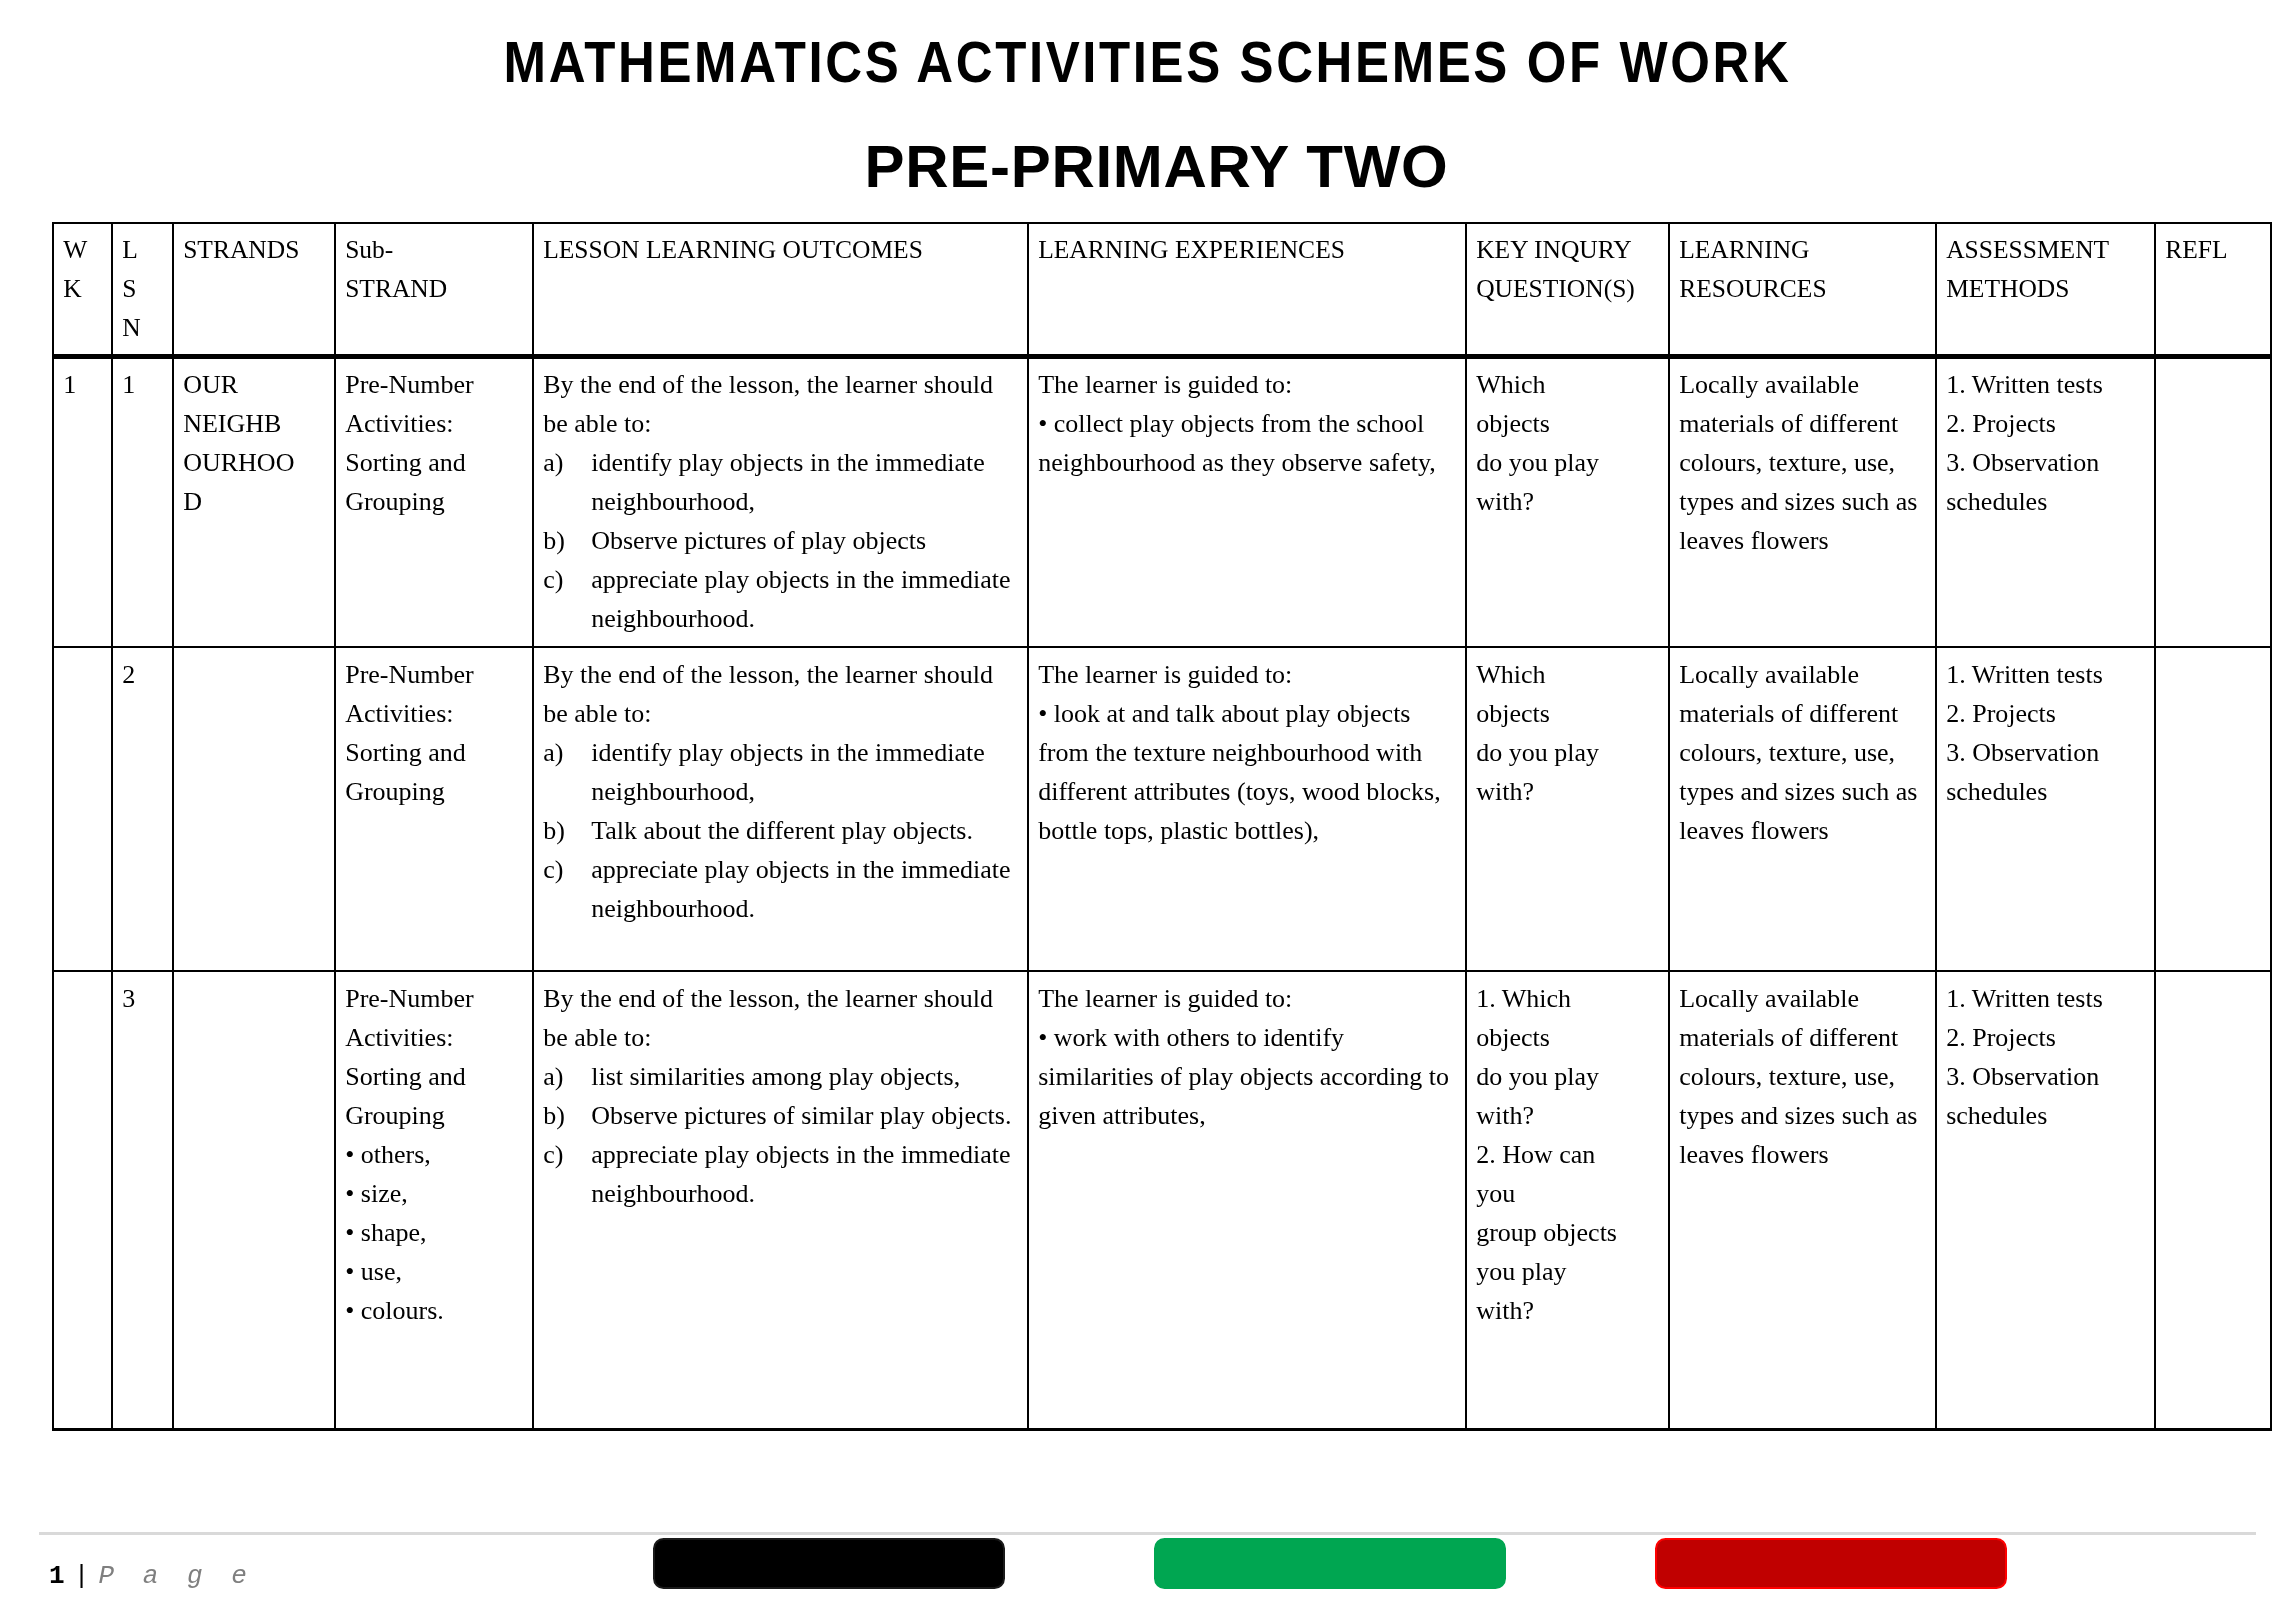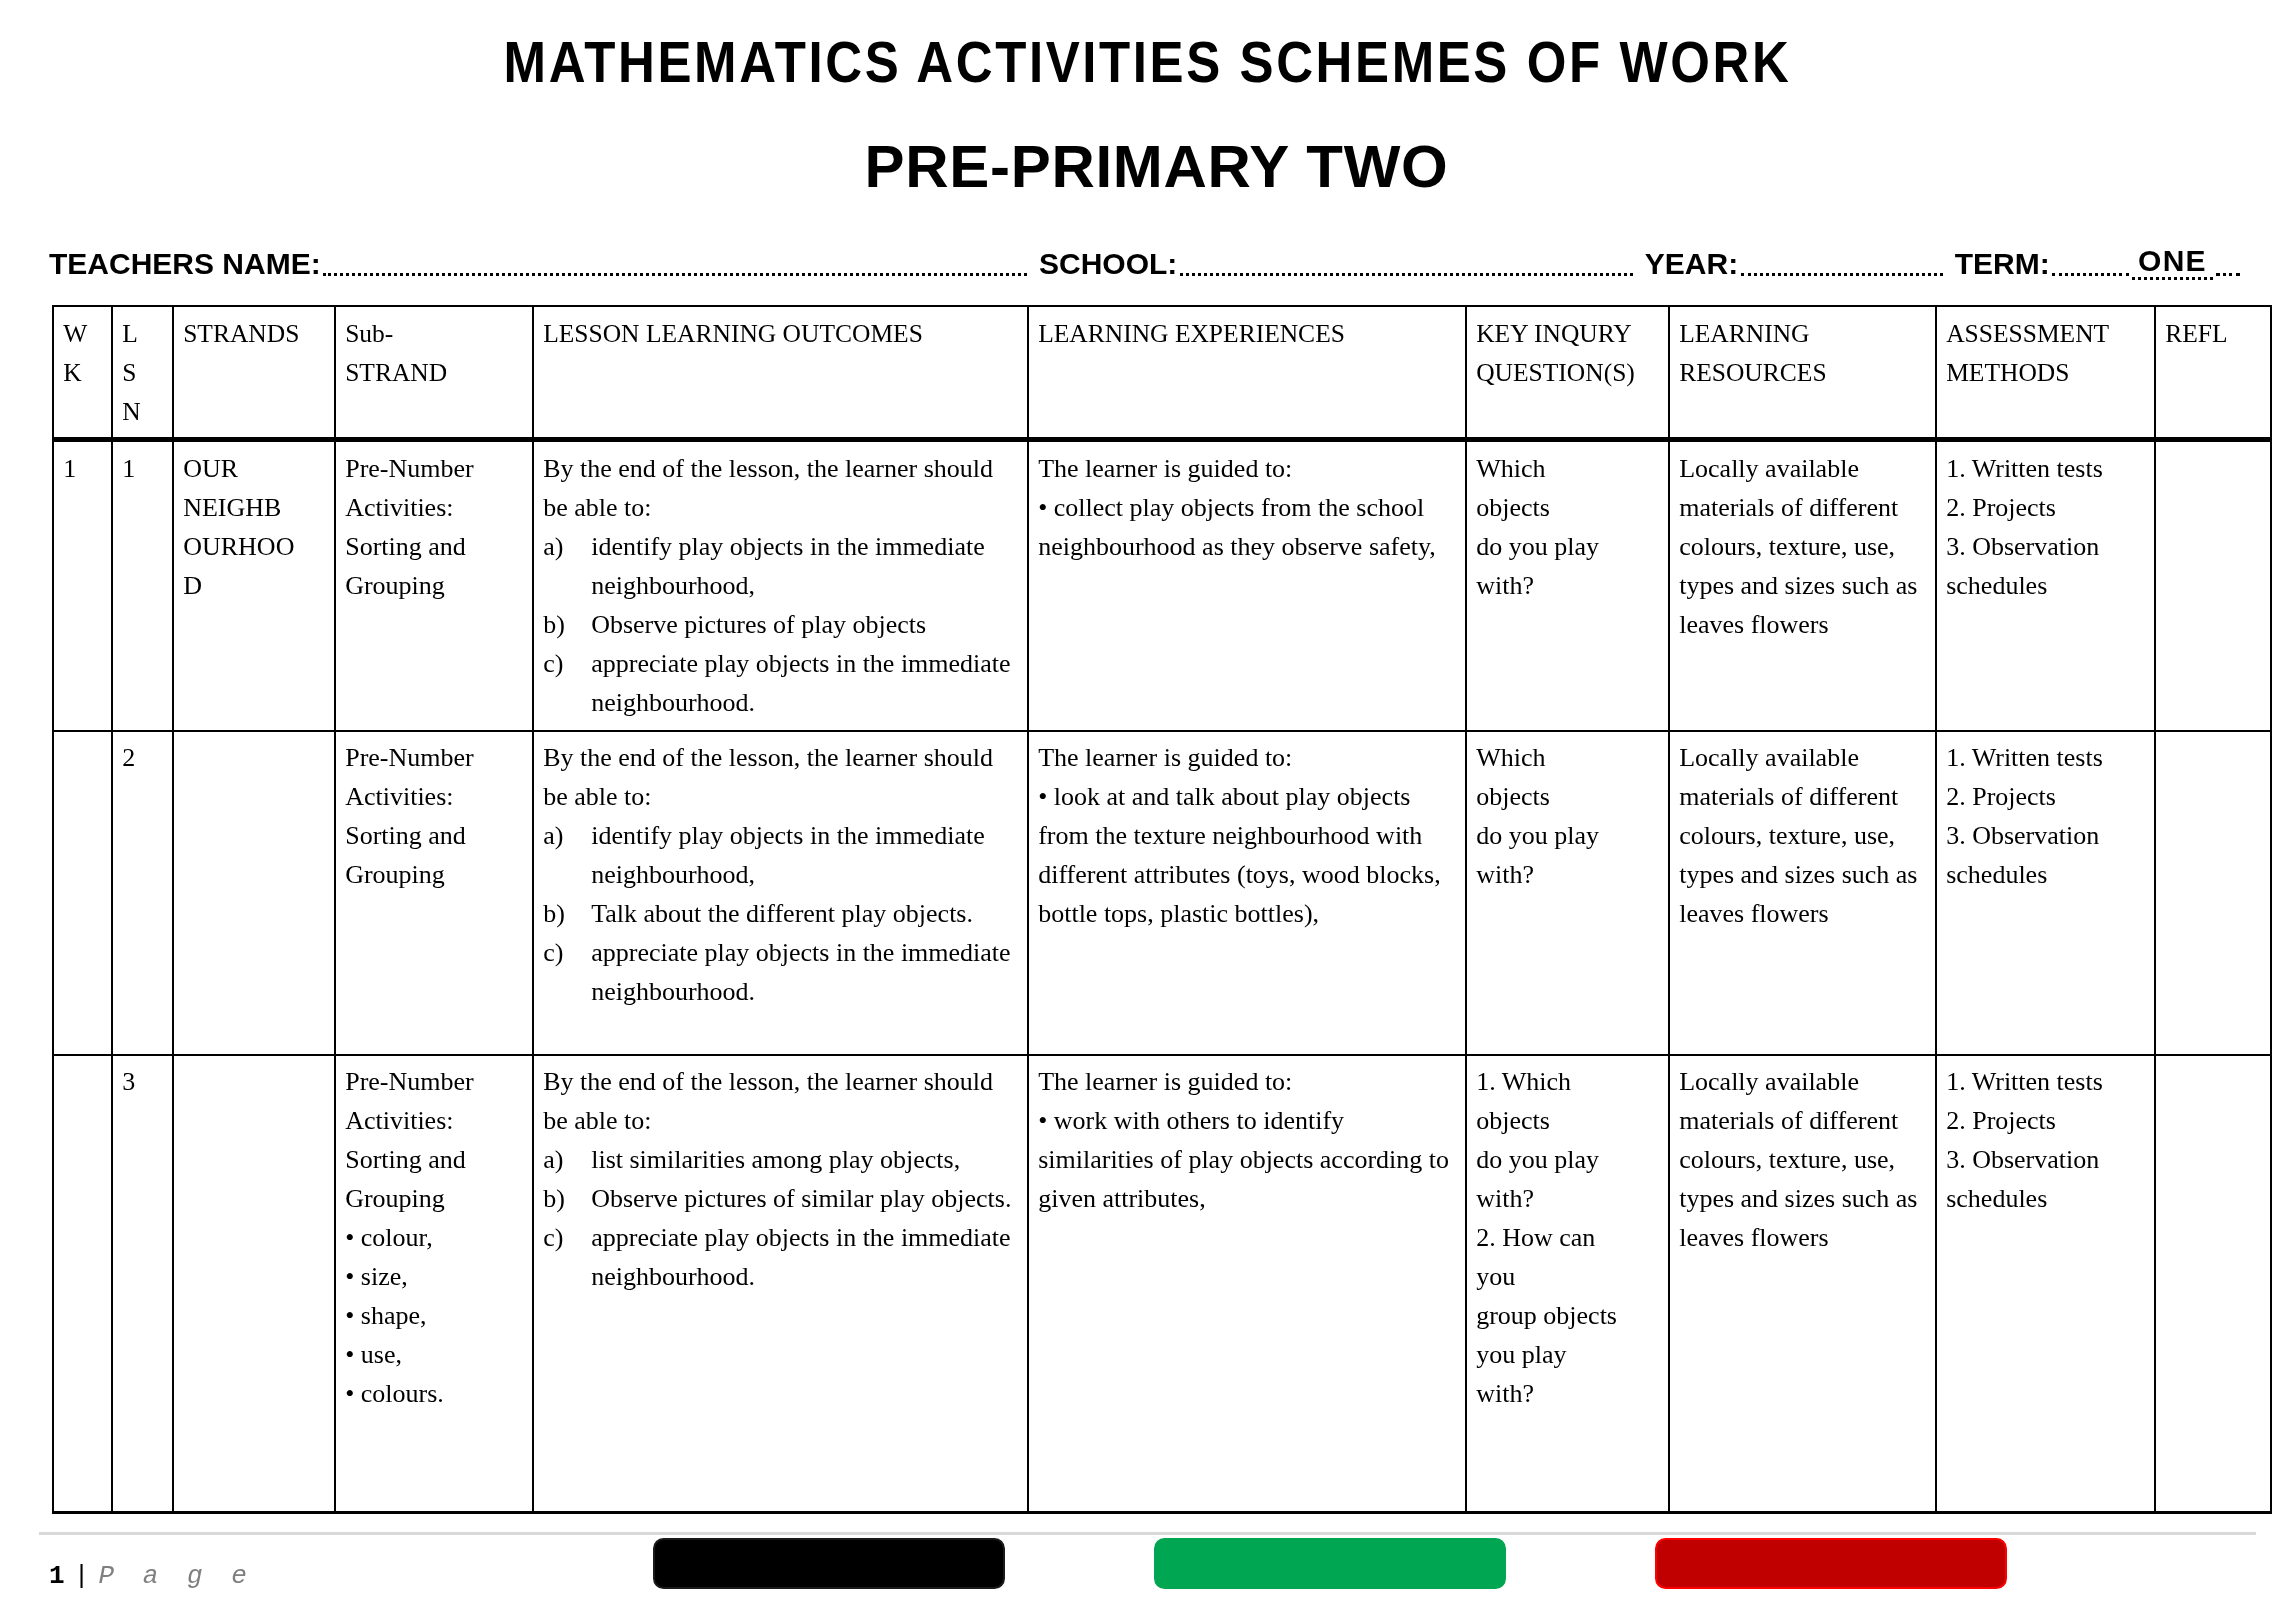--- a/index.html
+++ b/index.html
@@ -83,32 +83,20 @@
 </style>
 </head>
 <body>
 
 <div>
 
   <h1 class="title1"><span>MATHEMATICS ACTIVITIES SCHEMES OF WORK</span></h1>
 
   <h2 class="title2"><span>PRE-PRIMARY TWO</span></h2>
 
-  <div class="info-line">
-    <span class="lbl">TEACHERS NAME:</span>
-    <span class="leader g1"></span>
-    <span class="lbl ml">SCHOOL:</span>
-    <span class="leader g2"></span>
-    <span class="lbl ml">YEAR:</span>
-    <span class="leader g3"></span>
-    <span class="lbl ml">TERM:</span>
-    <span class="leader g4"></span>
-    <span class="term-value lbl">ONE</span>
-    <span class="leader g5"></span>
-  </div>
 
   <table class="sow">
     <colgroup>
       <col style="width:59px">
         <col style="width:61px">
         <col style="width:162px">
         <col style="width:198px">
         <col style="width:495px">
       <col style="width:438px">
         <col style="width:203px">
@@ -213,21 +201,21 @@
           <div>3. Observation schedules</div>
         </td>
         <td></td>
       </tr>
       <tr class="r3">
         <td></td>
         <td>3</td>
         <td></td>
         <td>
           <div>Pre-Number Activities: Sorting and Grouping</div>
-          <div>• colour,</div>
+          <div>• others,</div>
           <div>• size,</div>
           <div>• shape,</div>
           <div>• use,</div>
           <div>• colours.</div>
         </td>
         <td>
           <div>By the end of the lesson, the learner should be able to:</div>
           <div class="oi">
               <span class="m">a)</span>
               <span class="t">list similarities among play objects,</span>

